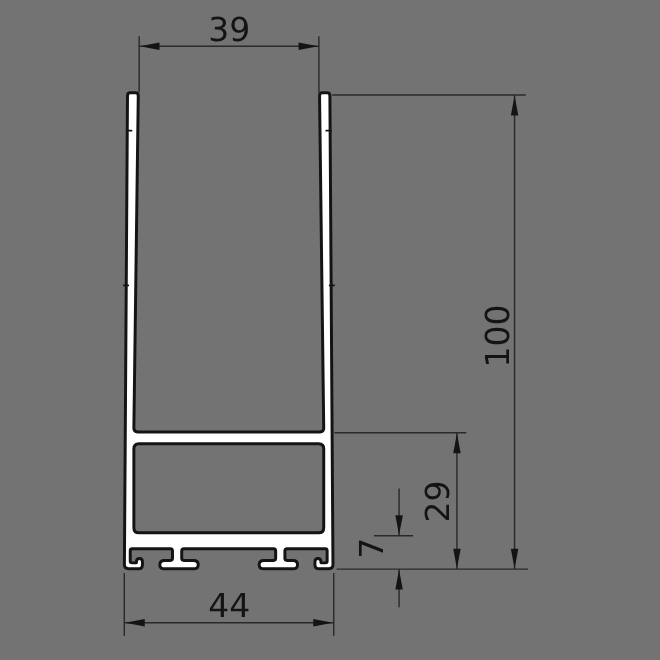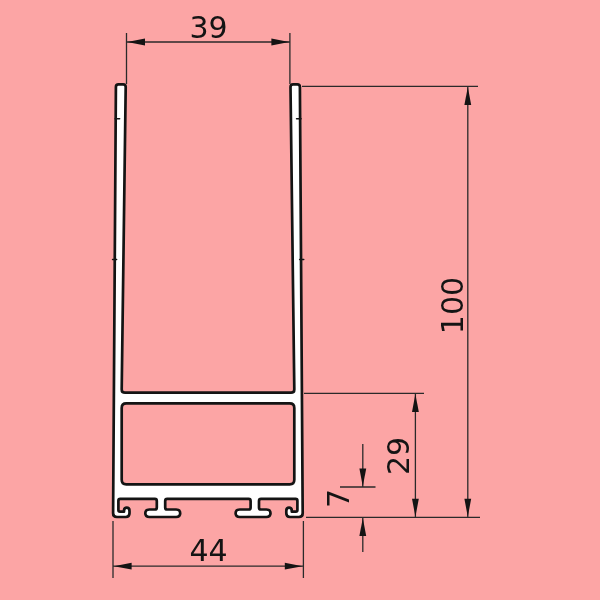--- a/index.html
+++ b/index.html
@@ -4,21 +4,21 @@
 <style>
   html, body {
     margin: 0;
     padding: 0;
     background: #ffffff;
   }
   .stage {
     position: relative;
     width: 600px;
     height: 600px;
-    background: #fca5a5;
+    background: #737373;
     overflow: hidden;
     font-family: "DejaVu Sans", "Liberation Sans", sans-serif;
   }
   svg {
     display: block;
   }
   .profile-stroke {
     fill: #ffffff;
     stroke: #141414;
     stroke-width: 2.7;

